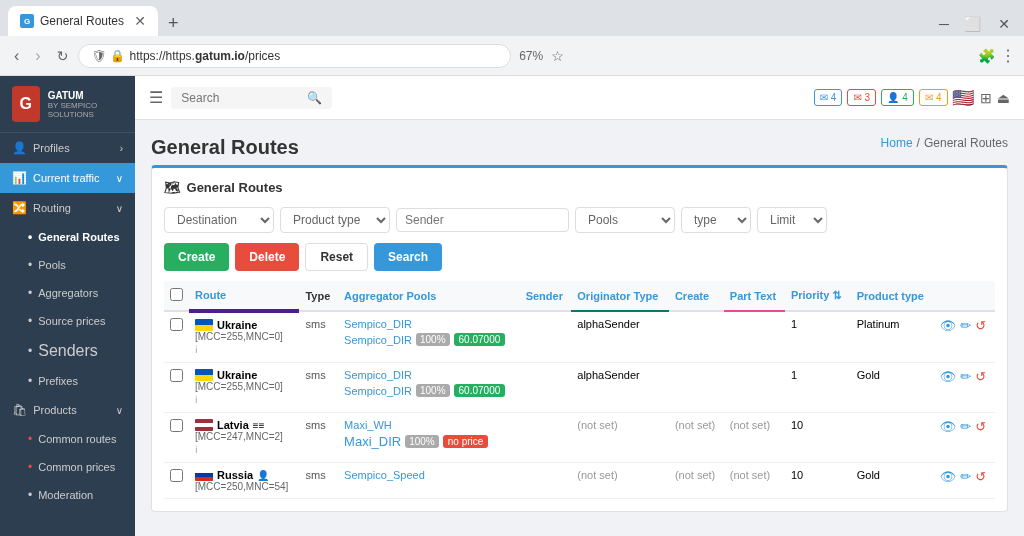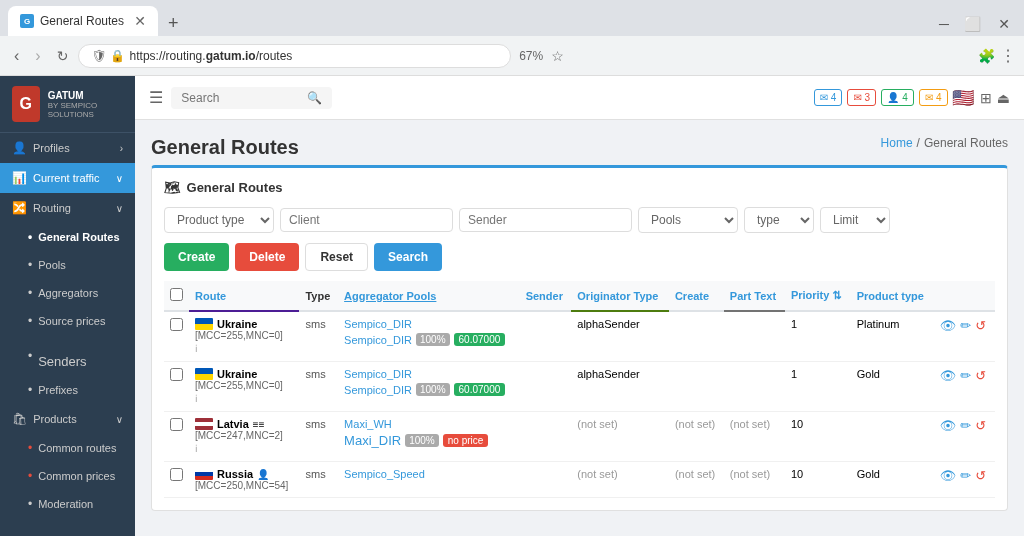--- a/index.html
+++ b/index.html
@@ -46,21 +46,21 @@
 </div>
 
 <div style="background:#f1f3f4; height:40px; display:flex; align-items:center; padding:0 8px; gap:4px; border-bottom:1px solid #ddd;">
   <button style="background:none;border:none;color:#666;font-size:16px;cursor:pointer;padding:4px 6px;border-radius:4px;">‹</button>
   <button style="background:none;border:none;color:#aaa;font-size:16px;cursor:pointer;padding:4px 6px;border-radius:4px;">›</button>
   <button style="background:none;border:none;color:#666;font-size:14px;cursor:pointer;padding:4px 6px;border-radius:4px;">↻</button>
   <div style="flex:1;background:#fff;border:1px solid #ddd;border-radius:20px;padding:4px 12px;font-size:12px;display:flex;align-items:center;gap:4px;">
     <span style="color:#666;font-size:12px;">🛡</span>
     <span style="color:#666;font-size:12px;">🔒</span>
     <span style="color:#333;font-size:12px;">
-      <span>https://routing.</span><strong>gatum.io</strong><span>/routes</span>
+      <span>https://https.</span><strong>gatum.io</strong><span>/prices</span>
     </span>
   </div>
   <span style="color:#666;font-size:12px;padding:0 4px;">67%</span>
   <button style="background:none;border:none;color:#666;font-size:14px;cursor:pointer;">☆</button>
   <div style="flex:1;"></div>
   <button style="background:none;border:none;color:#666;font-size:14px;cursor:pointer;">🧩</button>
   <button style="background:none;border:none;color:#666;font-size:16px;cursor:pointer;">⋮</button>
 </div>
 
 <div class="app">
@@ -100,21 +100,21 @@
     <div class="nav-subitem">
       <span>•</span>
       <span style="font-size:11px;">Aggregators</span>
     </div>
     <div class="nav-subitem">
       <span>•</span>
       <span style="font-size:11px;">Source prices</span>
     </div>
     <div class="nav-subitem">
       <span>•</span>
-      <span style="font-size:13px;margin-top:12px;">Senders</span>
+      <span style="font-size:16px;">Senders</span>
     </div>
     <div class="nav-subitem">
       <span>•</span>
       <span style="font-size:11px;">Prefixes</span>
     </div>
     <div class="nav-item">
       <span style="font-size:12px;">🛍</span>
       <span style="font-size:11px;">Products</span>
       <span style="margin-left:auto;font-size:10px;">∨</span>
     </div>
@@ -165,23 +165,25 @@
       </div>
 
       <div style="background:#fff;border:1px solid #e0e0e0;border-radius:4px;border-top:3px solid #3498db;padding:12px;">
         <div style="display:flex;align-items:center;gap:6px;font-size:13px;font-weight:bold;color:#333;margin-bottom:12px;">
           <span>🗺</span>
           <span>General Routes</span>
         </div>
 
         <div style="display:flex;gap:6px;flex-wrap:wrap;align-items:center;margin-bottom:10px;">
           <select style="border:1px solid #ddd;border-radius:4px;padding:4px 8px;font-size:12px;color:#666;background:#fff;min-width:110px;">
+            <option>Destination</option>
+          </select>
+          <select style="border:1px solid #ddd;border-radius:4px;padding:4px 8px;font-size:12px;color:#666;background:#fff;min-width:110px;">
             <option>Product type</option>
           </select>
-          <input type="text" style="border: 1px solid rgb(221, 221, 221); border-radius: 4px; padding: 4px 8px; font-size: 12px; color: rgb(102, 102, 102); min-width: 110px;" placeholder="Client">
           <input type="text" style="border: 1px solid rgb(221, 221, 221); border-radius: 4px; padding: 4px 8px; font-size: 12px; color: rgb(102, 102, 102); min-width: 80px;" placeholder="Sender">
           <select style="border:1px solid #ddd;border-radius:4px;padding:4px 8px;font-size:12px;color:#666;background:#fff;min-width:100px;">
             <option>Pools</option>
           </select>
           <select style="border:1px solid #ddd;border-radius:4px;padding:4px 8px;font-size:12px;color:#666;background:#fff;min-width:70px;">
             <option>type</option>
           </select>
           <select style="border:1px solid #ddd;border-radius:4px;padding:4px 8px;font-size:12px;color:#666;background:#fff;min-width:70px;">
             <option>Limit</option>
           </select>
@@ -195,27 +197,27 @@
         </div>
 
 
         <div style="overflow-x:auto;">
           <table style="width:100%;border-collapse:collapse;font-size:11px;">
             <thead style="background:#f8f9fa;">
               <tr>
                 <th style="padding:7px 6px;text-align:left;border-bottom:2px solid #dee2e6;width:20px;">
                   <input type="checkbox" style="">
                 </th>
-                <th style="padding:7px 6px;text-align:left;border-bottom:2px solid #4c1d95;font-size:11px;font-weight:bold;color:#3498db;cursor:pointer;">Route</th>
+                <th style="padding:7px 6px;text-align:left;border-bottom:4px solid #4c1d95;font-size:11px;font-weight:bold;color:#3498db;cursor:pointer;">Route</th>
                 <th style="padding:7px 6px;text-align:left;border-bottom:2px solid #dee2e6;font-size:11px;font-weight:bold;color:#333;">Type</th>
-                <th style="padding:7px 6px;text-align:left;border-bottom:2px solid #dee2e6;font-size:11px;font-weight:bold;color:#3498db;cursor:pointer;text-decoration:underline;">Aggregator Pools</th>
+                <th style="padding:7px 6px;text-align:left;border-bottom:2px solid #dee2e6;font-size:11px;font-weight:bold;color:#3498db;cursor:pointer;">Aggregator Pools</th>
                 <th style="padding:7px 6px;text-align:left;border-bottom:2px solid #dee2e6;font-size:11px;font-weight:bold;color:#3498db;cursor:pointer;">Sender</th>
-                <th style="padding:7px 6px;text-align:left;border-bottom:2px solid #4d7c0f;font-size:11px;font-weight:bold;color:#3498db;cursor:pointer;margin-left:37px;">Originator Type</th>
+                <th style="padding:7px 6px;text-align:left;border-bottom:2px solid #0f766e;font-size:11px;font-weight:bold;color:#3498db;cursor:pointer;margin-left:37px;">Originator Type</th>
                 <th style="padding:7px 6px;text-align:left;border-bottom:2px solid #dee2e6;font-size:11px;font-weight:bold;color:#3498db;cursor:pointer;">Create</th>
-                <th style="padding:7px 6px;text-align:left;border-bottom:2px solid #737373;font-size:11px;font-weight:bold;color:#3498db;cursor:pointer;">Part Text</th>
+                <th style="padding:7px 6px;text-align:left;border-bottom:2px solid #ec4899;font-size:11px;font-weight:bold;color:#3498db;cursor:pointer;">Part Text</th>
                 <th style="padding:7px 6px;text-align:left;border-bottom:2px solid #dee2e6;font-size:11px;font-weight:bold;color:#3498db;cursor:pointer;">Priority ⇅</th>
                 <th style="padding:7px 6px;text-align:left;border-bottom:2px solid #dee2e6;font-size:11px;font-weight:bold;color:#3498db;cursor:pointer;">Product type</th>
                 <th style="padding:7px 6px;border-bottom:2px solid #dee2e6;"></th>
               </tr>
             </thead>
             <tbody>
 
               <tr style="border-bottom:1px solid #f0f0f0;">
                 <td style="padding:6px;"><input type="checkbox" style=""></td>
                 <td style="padding:6px;">

